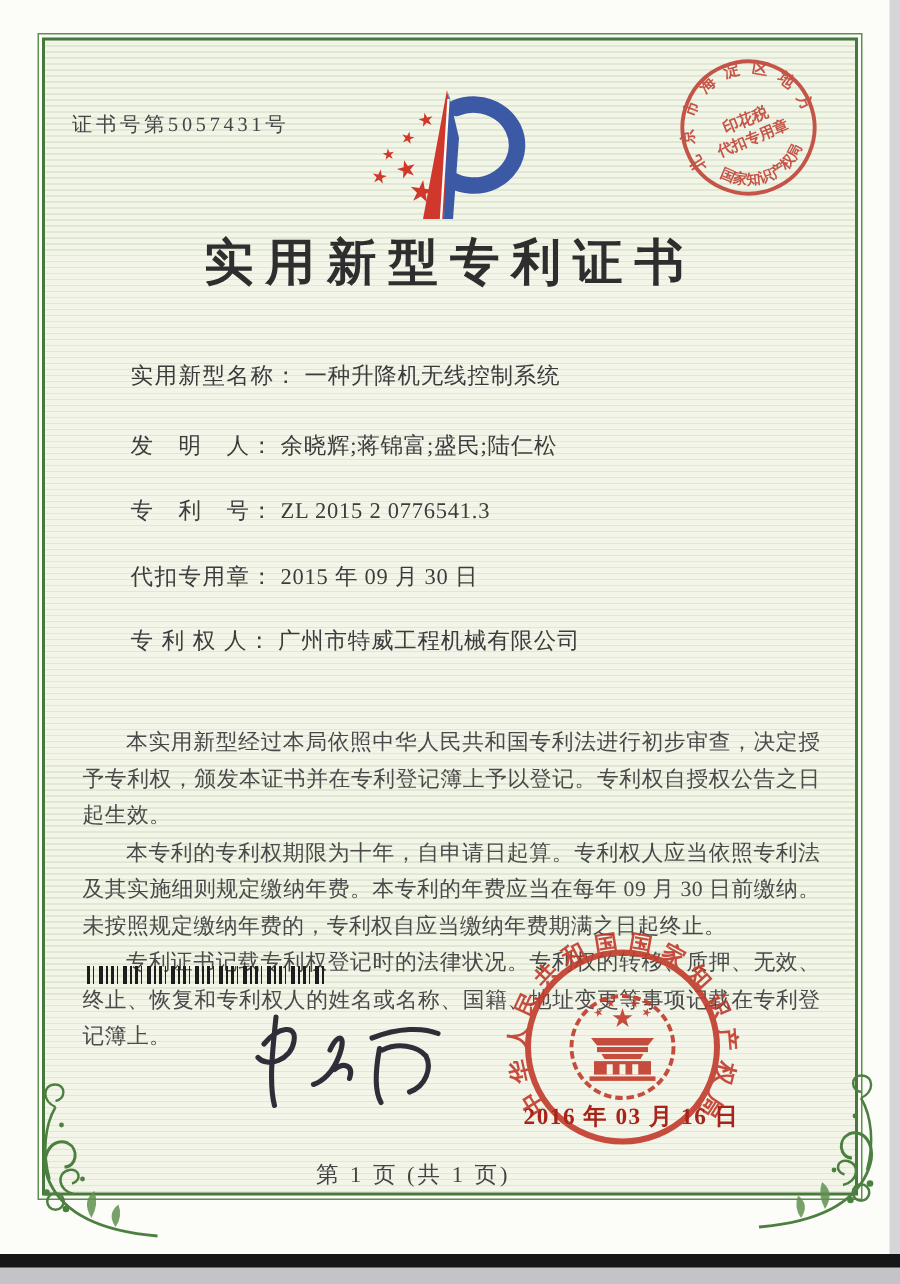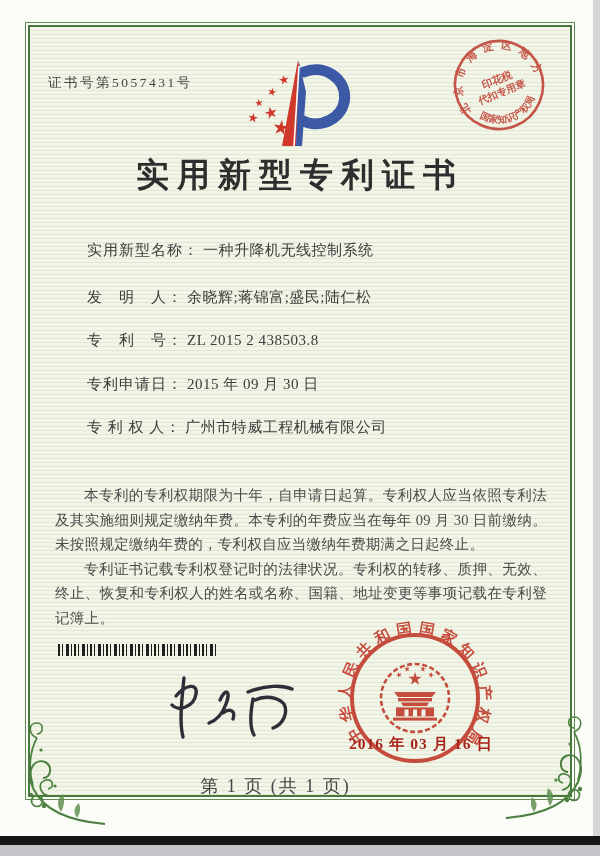--- a/index.html
+++ b/index.html
@@ -39,21 +39,21 @@
 
   .director { position:absolute; left:63px; top:689px;
     font-family:"Liberation Sans","DejaVu Sans",sans-serif; font-size:15px; color:#323232; line-height:25px; }
   .signature { position:absolute; left:150px; top:662px; }
 
   .seal { position:absolute; left:330px; top:613px; opacity:0.9; }
   .seal-date { position:absolute; left:349px; top:734px; font-size:15.5px; font-weight:bold;
     color:#a8241a; letter-spacing:1px; white-space:nowrap; }
 
   .footer { position:absolute; left:0; top:774px; width:551px; text-align:center;
-    font-size:18px; letter-spacing:2px; color:#444; }
+    font-size:15px; letter-spacing:2px; color:#444; }
 
   .orn { position:absolute; }
   .orn-left { left:19px; top:700px; }
   .orn-right { left:502px; top:694px; transform:scaleX(-1); }
 </style>
 </head>
 <body>
 
 <div class="scan">
   <div class="page">
@@ -118,25 +118,26 @@
         </text>
         <text x="0" y="-2" text-anchor="middle" font-size="10.5" font-weight="bold" font-family="Liberation Sans, sans-serif">印花税</text>
         <text x="0" y="11" text-anchor="middle" font-size="10" font-weight="bold" font-family="Liberation Sans, sans-serif">代扣专用章</text>
       </g>
     </svg>
 
     <div class="title">实用新型专利证书</div>
 
     <div class="field f0"><span class="lab">实用新型名称：</span><span class="val">一种升降机无线控制系统</span></div>
     <div class="field f1"><span class="lab">发　明　人：</span><span class="val">余晓辉;蒋锦富;盛民;陆仁松</span></div>
-    <div class="field f2"><span class="lab">专　利　号：</span><span class="val">ZL 2015 2 438503.8</span></div>
-    <div class="field f3"><span class="lab">专利申请日：</span><span class="val">2015 年 09 月 30 日</span></div>
+    <div class="field f2"><span class="lab">专　利　号：</span><span class="val">ZL 2015 2 0776541.3</span></div>
+    <div class="field f3"><span class="lab">代扣专用章：</span><span class="val">2015 年 09 月 30 日</span></div>
     <div class="field f4"><span class="lab">专 利 权 人：</span><span class="val">广州市特威工程机械有限公司</span></div>
 
     <div class="body-text">
+      <p>本实用新型经过本局依照中华人民共和国专利法进行初步审查，决定授予专利权，颁发本证书并在专利登记簿上予以登记。专利权自授权公告之日起生效。</p>
       <p>本专利的专利权期限为十年，自申请日起算。专利权人应当依照专利法及其实施细则规定缴纳年费。本专利的年费应当在每年 09 月 30 日前缴纳。未按照规定缴纳年费的，专利权自应当缴纳年费期满之日起终止。</p>
       <p>专利证书记载专利权登记时的法律状况。专利权的转移、质押、无效、终止、恢复和专利权人的姓名或名称、国籍、地址变更等事项记载在专利登记簿上。</p>
     </div>
 
     <div class="barcode"></div>
 
 
     <svg class="signature" width="165" height="85" viewBox="150 662 165 85">
       <g stroke="#2e2e38" stroke-width="3.4" fill="none" stroke-linecap="round" stroke-linejoin="round">
         <path d="M176,696 C186,684 198,683 196,694 C194,707 178,712 172,705"></path>

